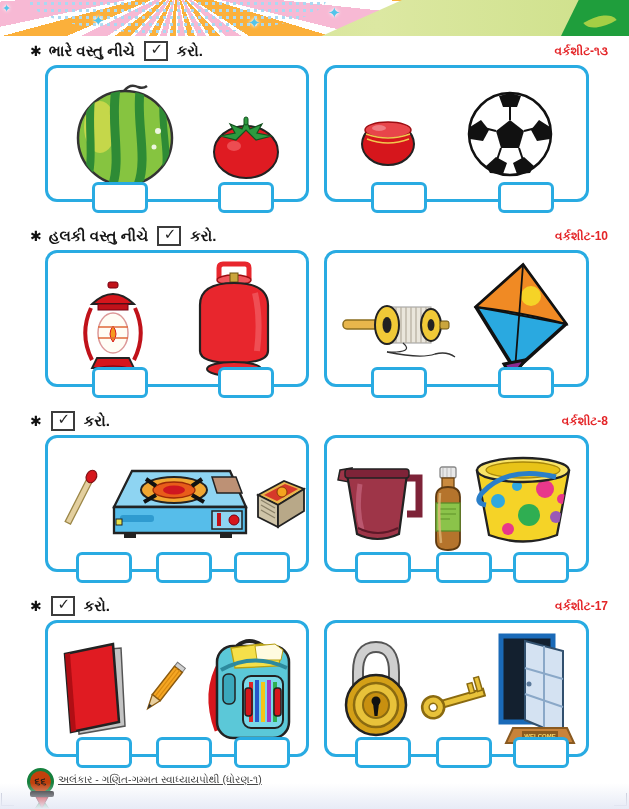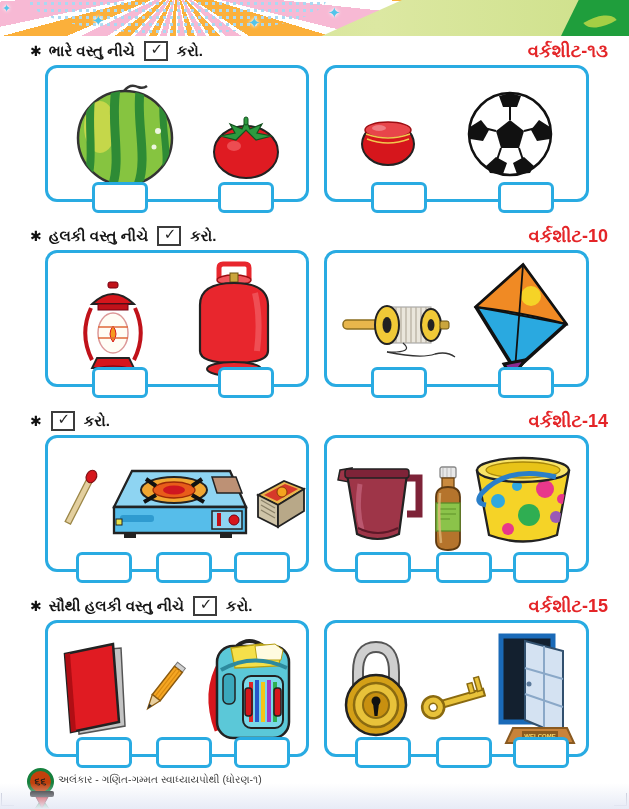--- a/index.html
+++ b/index.html
@@ -25,21 +25,21 @@
   .leaf{position:absolute;right:14px;top:14px;width:30px;height:15px;background:#a4cf45;
     border-radius:0 100% 0 100%;transform:rotate(-32deg);}
 
   
   .sec-head{position:absolute;left:30px;right:21px;height:20px;display:flex;align-items:center;gap:7px;}
   .bullet{font-size:14px;font-weight:bold;color:#111;line-height:1;}
   .title{font-size:15px;font-weight:bold;color:#161616;white-space:nowrap;}
   .chk{display:inline-flex;width:20px;height:16px;border:2px solid #3c3c3c;background:#fff;
     align-items:center;justify-content:center;margin:0 2px;}
   .chk i{font-style:normal;font-weight:bold;font-size:15px;color:#222;transform:translate(1px,-2px);}
-  .wsheet{margin-left:auto;font-size:18px;font-weight:bold;color:#e42528;}
+  .wsheet{margin-left:auto;font-size:12px;font-weight:bold;color:#e42528;}
 
   .box{position:absolute;height:131px;background:#fff;border:3px solid #29ABE2;border-radius:12px;}
   .box.left{left:45px;width:258px;}
   .box.right{left:324px;width:259px;}
   .items{display:flex;height:100%;align-items:center;justify-content:space-around;padding:0 8px;}
   .tab{position:absolute;bottom:-14px;width:50px;height:25px;background:#fff;
     border:3px solid #29ABE2;border-radius:6px;}
   .p1{left:17%;} .p2{left:66%;}
   .q1{left:11%;} .q2{left:42%;} .q3{left:72%;}
 
@@ -48,21 +48,21 @@
   #h2{top:226px;} #r2 .box{top:250px;}
   #h3{top:411px;} #r3 .box{top:435px;}
   #h4{top:596px;} #r4 .box{top:620px;}
 
   .item{display:flex;align-items:center;justify-content:center;}
 
   
   .pgnum{position:absolute;left:27px;top:768px;width:21px;height:21px;border:3px solid #15803d;
     border-radius:50%;background:#c2410c;font-size:10.5px;font-weight:bold;color:#1a1a1a;
     display:flex;align-items:center;justify-content:center;}
-  .ftext{position:absolute;left:58px;top:773px;font-size:10.5px;color:#3c3c3c;}
+  .ftext{position:absolute;left:58px;top:773px;font-size:10.5px;color:#3c3c3c;text-decoration:underline;}
   .toy{position:absolute;left:28px;top:791px;}
   .cut{position:absolute;width:12px;height:12px;opacity:.55;}
   .cut.bl{left:1px;bottom:3px;border-left:1.5px solid #8a8fa8;border-bottom:1.5px solid #8a8fa8;}
   .cut.br{right:2px;bottom:3px;border-right:1.5px solid #8a8fa8;border-bottom:1.5px solid #8a8fa8;}
 </style>
 </head>
 <body>
 
 <div class="page">
 
@@ -220,21 +220,21 @@
       <div class="tab p2"></div>
     </div>
   </div>
 
   <div id="h3" class="sec-head">
     <span class="bullet">✱</span>
     <span class="chk">
         <i>✓</i>
       </span>
     <span class="title">કરો.</span>
-    <span class="wsheet">વર્કશીટ-14</span>
+    <span class="wsheet">વર્કશીટ-8</span>
   </div>
   <div id="r3">
     <div class="box left">
       <div class="items" style="justify-content:space-between;padding:0 10px;">
         <span class="item" style="margin-top:-14px;">
           <svg width="46" height="66" viewBox="0 0 46 66">
             <g transform="rotate(27 23 33)">
               <rect x="20" y="12" width="6" height="50" fill="#e3cf9e" stroke="#9c8748" stroke-width="1.3"></rect>
               <ellipse cx="23" cy="10" rx="5" ry="6.5" fill="#d6161c" stroke="#801015" stroke-width="1.2"></ellipse>
             </g>
@@ -320,26 +320,25 @@
         </span>
       </div>
       <div class="tab q1"></div>
       <div class="tab q2"></div>
       <div class="tab q3"></div>
     </div>
   </div>
 
   <div id="h4" class="sec-head">
     <span class="bullet">✱</span>
-    <span class="title">સૌથી હલકી વસ્તુ નીચે</span>
     <span class="chk">
         <i>✓</i>
       </span>
     <span class="title">કરો.</span>
-    <span class="wsheet">વર્કશીટ-15</span>
+    <span class="wsheet">વર્કશીટ-17</span>
   </div>
   <div id="r4">
     <div class="box left">
       <div class="items">
         <span class="item">
           <svg width="72" height="102" viewBox="0 0 72 102">
             <polygon points="17,14 64,10 68,88 22,96" fill="#c4c4c4" stroke="#555" stroke-width="1.5"></polygon>
             <polygon points="8,16 56,6 62,84 14,94" fill="#e01b22" stroke="#222" stroke-width="2.5"></polygon>
             <polygon points="8,16 13,15 19,93 14,94" fill="#b00e14"></polygon>
           </svg>

